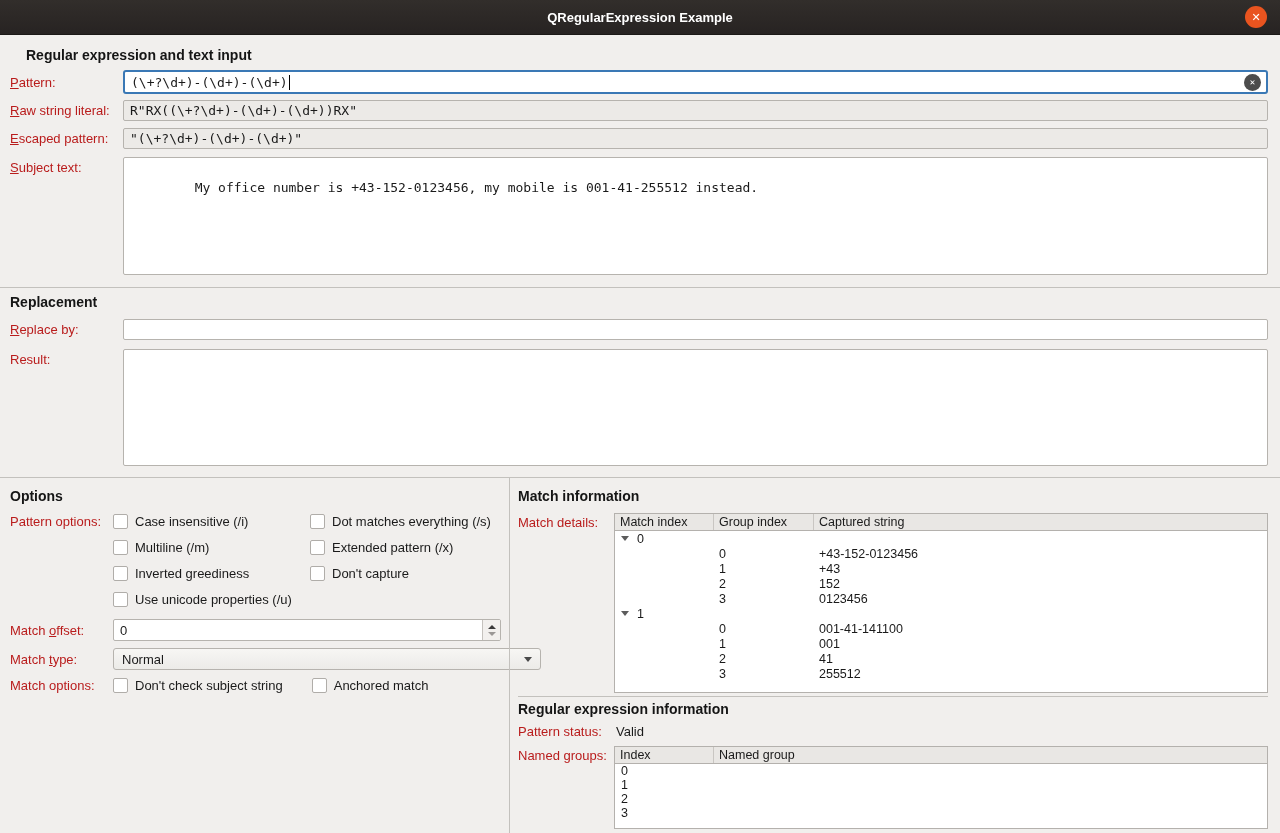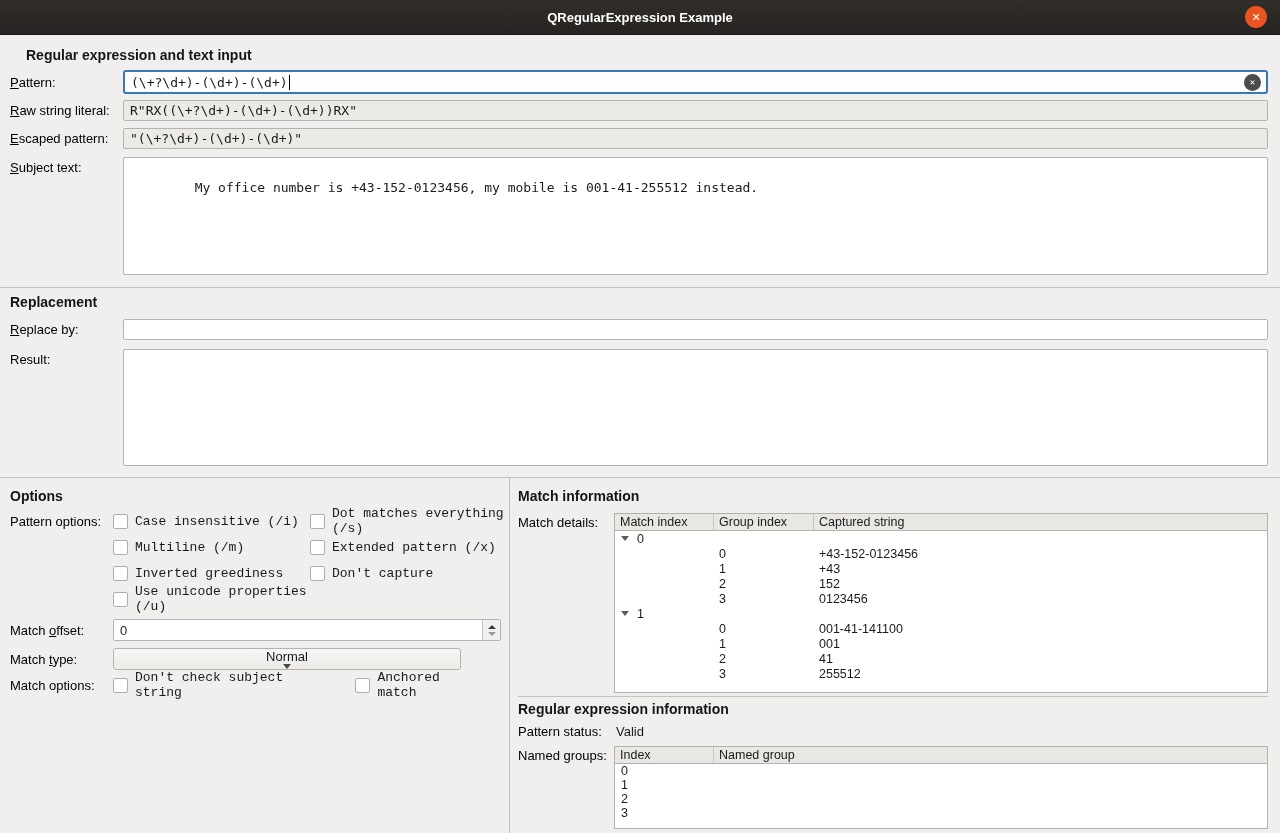--- a/index.html
+++ b/index.html
@@ -30,21 +30,21 @@
   }
 
   
   .content { flex: 1; padding: 0 12px 0 10px; }
   .section-heading { font-size: 14px; font-weight: bold; color: #151515; }
   .h-top { margin: 12px 0 7px 16px; }
 
   .form-row { display: grid; grid-template-columns: 113px 1fr; align-items: center; margin-bottom: 6px; }
   .form-row.top-align { align-items: flex-start; }
   .form-row.top-align .row-label { padding-top: 3px; }
-  .row-label { color: #000000; }
+  .row-label { color: #b91c1c; }
 
   .mono { font-family: "DejaVu Sans Mono", "Liberation Mono", monospace; font-size: 13px; }
 
   .field {
     height: 21px; background: #ffffff;
     border: 1px solid #b6b3ae; border-radius: 2px;
     padding: 0 6px; display: flex; align-items: center;
     white-space: pre;
   }
   .field.readonly { background: #eceae7; }
@@ -78,21 +78,21 @@
   .right-col { flex: 1; padding: 0 12px 0 8px; }
   .h-col { margin: 10px 0 9px 0; }
 
   .opt-row { display: grid; grid-template-columns: 103px 1fr; align-items: center; margin-bottom: 7px; }
   .opt-row.top-align { align-items: flex-start; }
   .opt-row.top-align .row-label { padding-top: 1px; }
 
   .cb-columns { display: flex; }
   .cb-col1 { width: 197px; flex: 0 0 197px; }
   .cb-stack .cb-item { margin-bottom: 10px; }
-  .cb-item { display: flex; align-items: center; height: 16px; cursor: default; font-family: Liberation Mono, monospace; }
+  .cb-item { display: flex; align-items: center; height: 16px; cursor: default; }
   .cb-box {
     width: 15px; height: 15px; flex: 0 0 15px;
     background: #fff; border: 1px solid #b0ada9; border-radius: 2px;
     margin-right: 7px;
   }
   .cb-inline { display: flex; }
   .cb-inline .cb-item { margin-right: 29px; }
 
   .spinbox {
     width: 388px; height: 22px; background: #fff;
@@ -102,26 +102,25 @@
   .spin-value { flex: 1; padding: 0 6px; display: flex; align-items: center; }
   .spin-btns {
     width: 18px; flex: 0 0 18px; background: #f2f0ee;
     border-left: 1px solid #c5c2be;
     display: flex; flex-direction: column; align-items: center; justify-content: center;
   }
   .arrow-up { width: 0; height: 0; border-left: 4px solid transparent; border-right: 4px solid transparent; border-bottom: 4px solid #3a3a3a; margin-bottom: 3px; }
   .arrow-down { width: 0; height: 0; border-left: 4px solid transparent; border-right: 4px solid transparent; border-top: 4px solid #9b9896; }
 
   .combo {
-    width: 348px; height: 22px;
+    width: 428px; height: 22px;
     background: linear-gradient(#f7f6f4, #ecebe8);
     border: 1px solid #b6b3ae; border-radius: 3px;
     display: flex; align-items: center; justify-content: space-between;
     padding: 0 8px;
-    flex-direction: column;
   }
   .combo-arrow { width: 0; height: 0; border-left: 4px solid transparent; border-right: 4px solid transparent; border-top: 5px solid #4a4a4a; }
 
   
   .info-row { display: grid; grid-template-columns: 96px 1fr; align-items: flex-start; margin-bottom: 7px; }
   .info-row .row-label { padding-top: 2px; }
   .info-row-inline { align-items: center; }
   .info-row-inline .row-label { padding-top: 0; }
 
   .tree, .ngtable {

